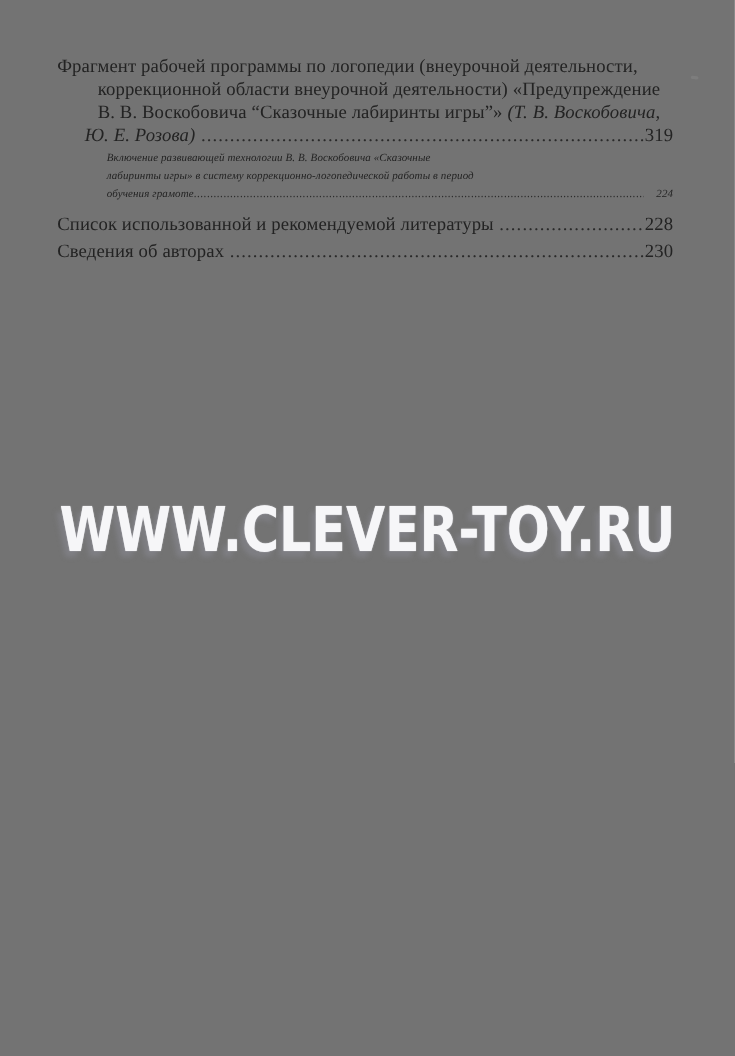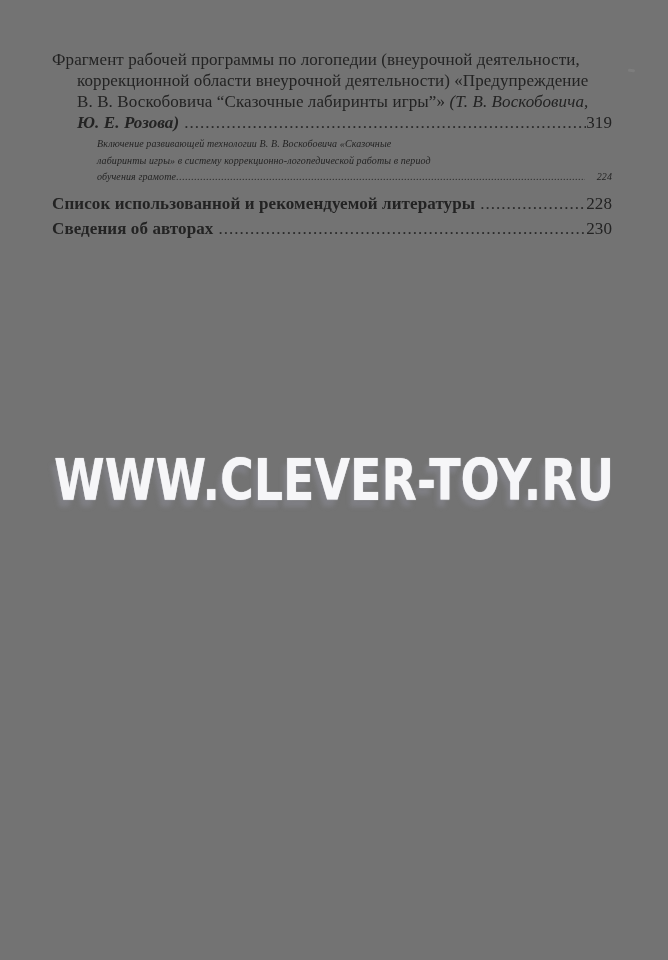--- a/index.html
+++ b/index.html
@@ -16,25 +16,25 @@
   }
   .toc {
     position:absolute;
     left:52px; right:56px; top:49px;
     color:#232323;
     font-size:17px;
     line-height:21px;
     letter-spacing:0.1px;
   }
   .line { white-space:nowrap; }
-  .cont { margin-left:25px; }
+  .cont { margin-left:25px;text-align:center; }
   .it { font-style:italic; }
   .row { display:flex; align-items:baseline; }
   .row .label { flex:0 0 auto; }
-  .pad5 { padding-right:5px;font-weight:bold; }
+  .pad5 { padding-right:5px; }
   .dots {
     flex:1 1 auto;
     overflow:hidden;
     white-space:nowrap;
     font-style:normal;
     letter-spacing:1px;
     color:#2a2a2a;
   }
   .pg { flex:0 0 auto; font-style:normal; }
   .sub {

